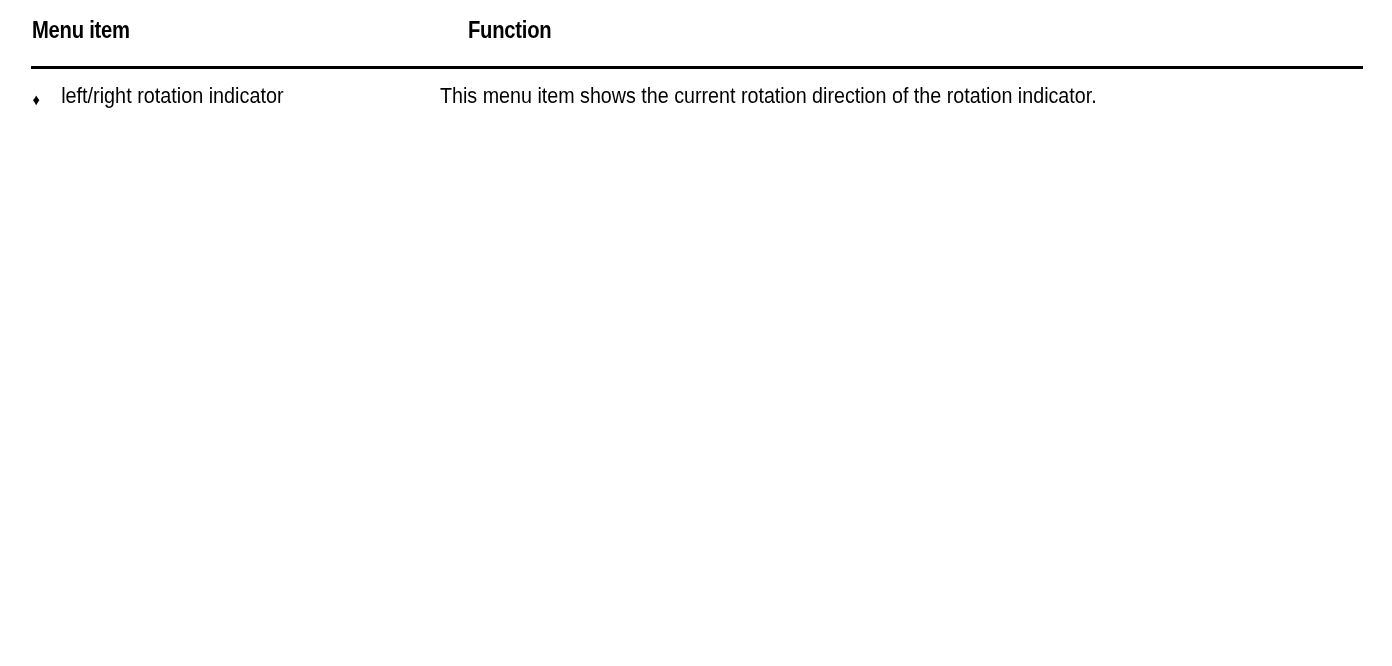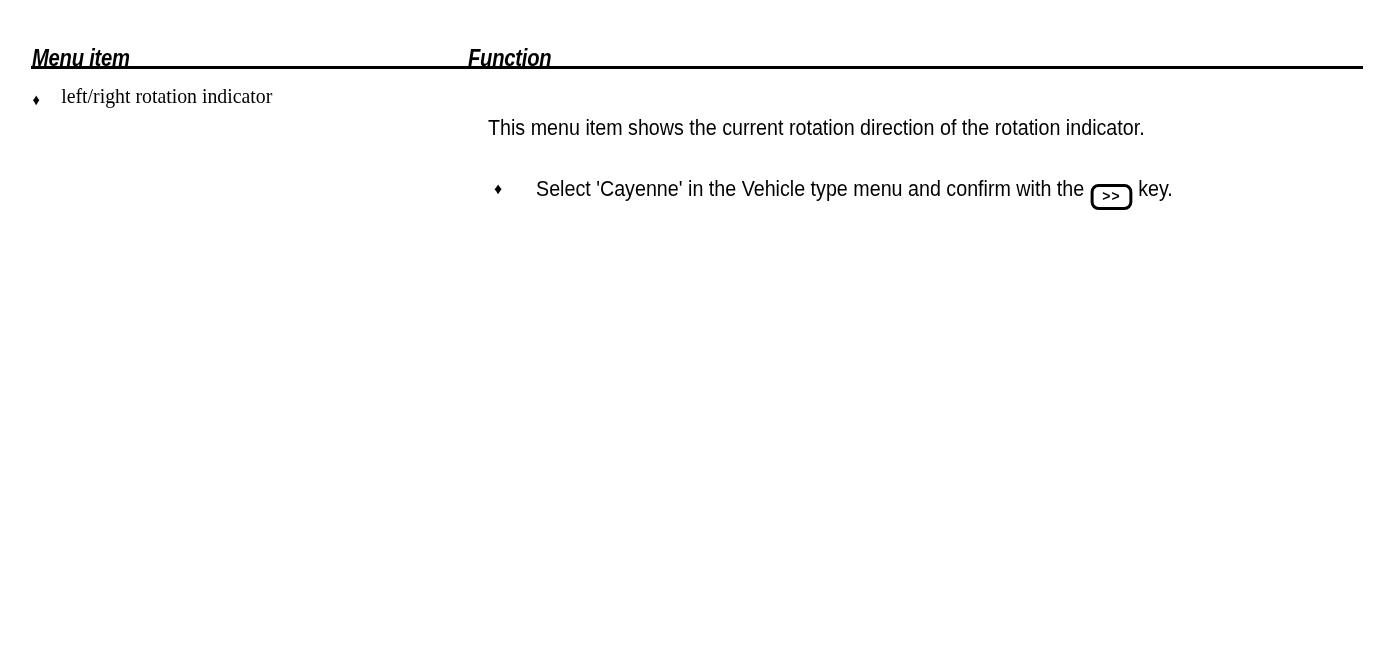--- a/index.html
+++ b/index.html
@@ -19,24 +19,23 @@
     position: relative;
     width: 1392px;
     height: 666px;
     box-sizing: border-box;
   }
 
   
   .table-head {
     position: absolute;
     left: 0;
-    top: 44px;
+    top: 16px;
     width: 1112px;
     height: 36px;
-    font-style: italic;
   }
   .head-cell {
     position: absolute;
     font-size: 23px;
     font-weight: bold;
     letter-spacing: -0.3px;
     transform: scaleX(0.88);
     transform-origin: left top;
     white-space: nowrap;
     line-height: 28px;
@@ -60,44 +59,42 @@
     top: 80px;
     width: 1392px;
   }
 
   
   .col-menu {
     position: absolute;
     left: 0;
     top: 0;
     width: 460px;
-    font-family: Liberation Serif, serif;
   }
   .menu-entry {
     position: relative;
     padding-left: 68px;
     font-size: 22px;
     line-height: 32px;
     transform: scaleX(0.9);
     transform-origin: left top;
     white-space: nowrap;
   }
   .menu-entry .dia {
     position: absolute;
     left: 36px;
     top: 12px;
   }
 
   
   .col-func {
     position: absolute;
-    left: 488px;
+    left: 440px;
     top: 0;
     width: 900px;
-    margin-top: 32px;
   }
   .intro {
     font-size: 22px;
     line-height: 31px;
     transform: scaleX(0.895);
     transform-origin: left top;
     white-space: nowrap;
     margin: 0 0 0 0;
   }
 
@@ -172,21 +169,17 @@
       <div class="menu-entry">
         <span class="dia"></span>
         <span>left/right rotation indicator</span>
       </div>
     </div>
 
     <div class="col-func">
       <p class="intro">This menu item shows the current rotation direction of the rotation indicator.</p>
 
       <div class="steps">
-          <div class="step">
-            <span class="dia"></span>
-            <span class="txt">Select 'Cayenne' in the Vehicle type menu and confirm with the <span class="key dbl">&gt;&gt;</span> key.</span>
-          </div>
         </div>
     </div>
 
   </div>
 </div>
 
 </body></html>

